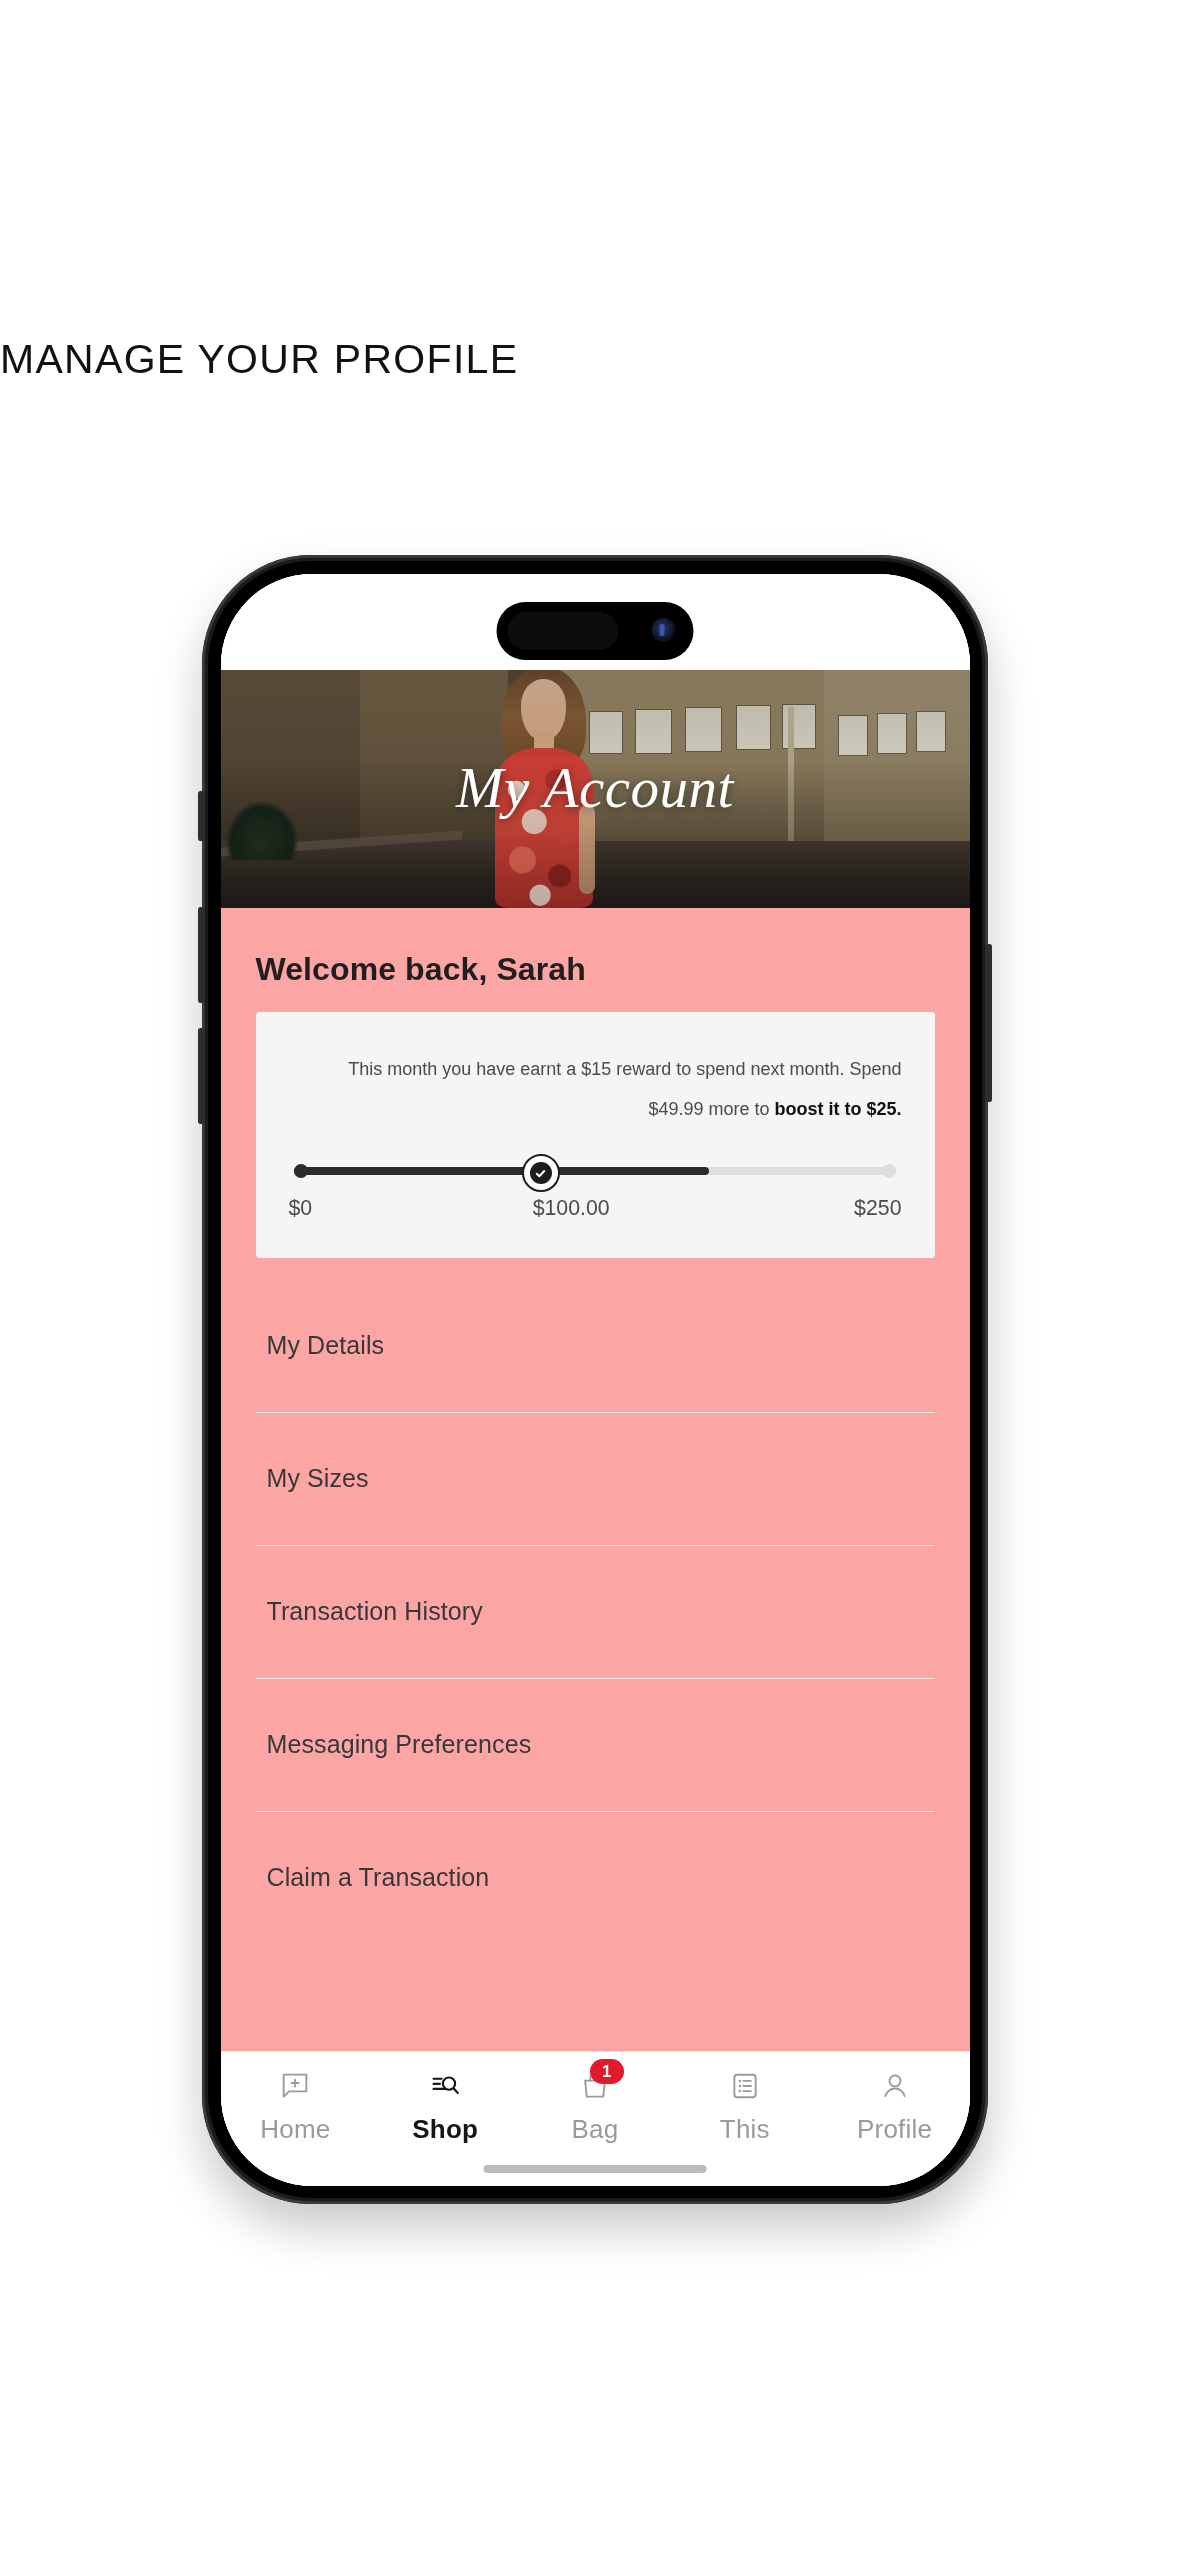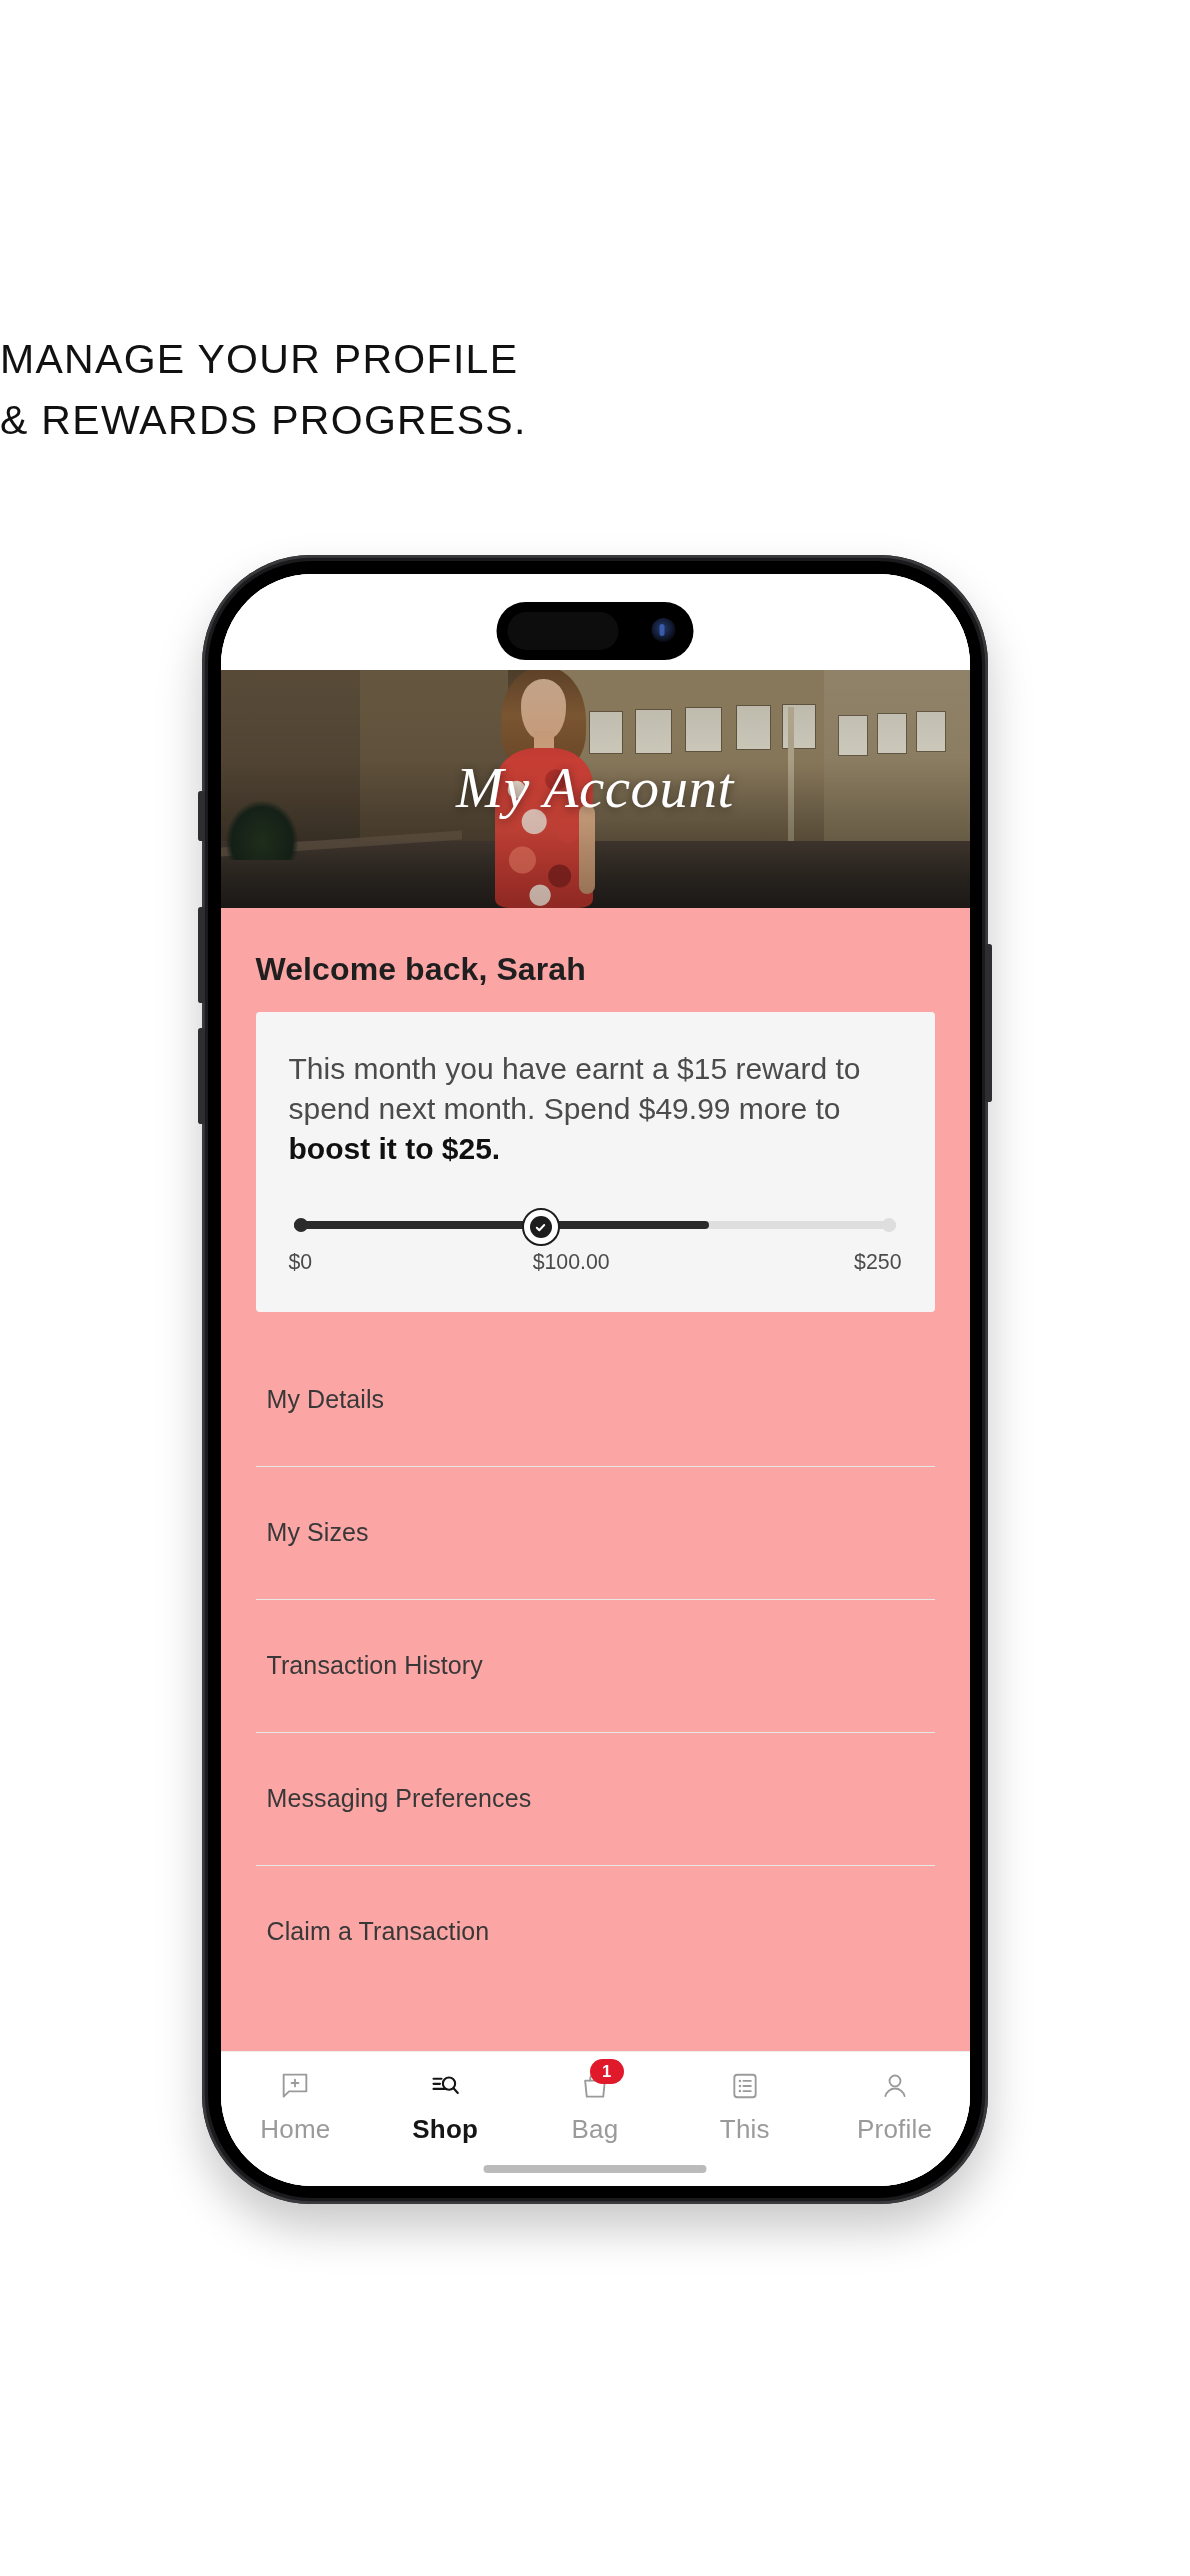--- a/index.html
+++ b/index.html
@@ -234,24 +234,25 @@
   }
 
   
   .reward-card {
     background: #f5f5f5;
     border-radius: 3.7px;
     padding: 37px 33px 37px 33px;
     margin-bottom: 9.3px;
   }
   .reward-text {
-    font-size: 30px;
+    font-size: 18px;
     line-height: 40px;
     color: #4b4b4b;
-    margin: 0 0 46px 0;
+    margin: 0 0 32px 0;
+    text-align: right;
   }
   .reward-text .bold {
     color: #101010;
     font-weight: 700;
   }
 
   .slider { position: relative; height: 20.4px; margin: 0 5.6px; }
   .track-bg {
     position: absolute; left: 0; right: 0; top: 6.5px;
     height: 8.3px; border-radius: 5.6px; background: #dedede;
@@ -365,21 +366,20 @@
     border-radius: 4.6px;
     background: #0c0c0c;
     opacity: .28;
   }
 </style>
 </head>
 <body>
 
 <div class="page-heading">
   <span class="hl">MANAGE YOUR PROFILE</span>
-  <span class="hl">&amp; REWARDS PROGRESS.</span>
 </div>
 
 <div class="phone-frame">
   <div class="btn-side btn-silent"></div>
   <div class="btn-side btn-volup"></div>
   <div class="btn-side btn-voldn"></div>
   <div class="btn-side btn-power"></div>
 
   <div class="phone-screen">
 

